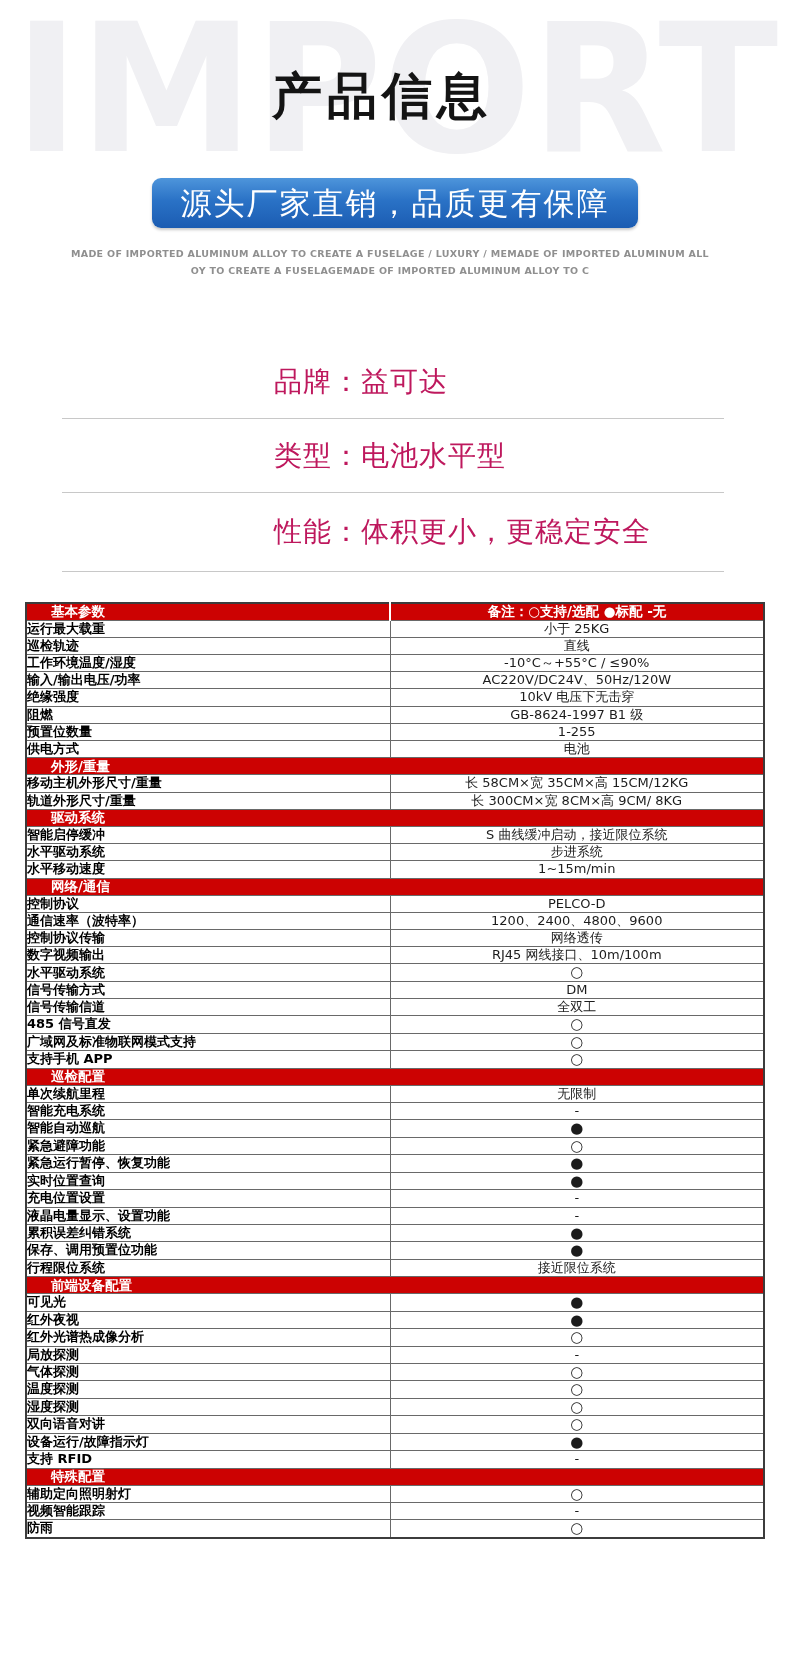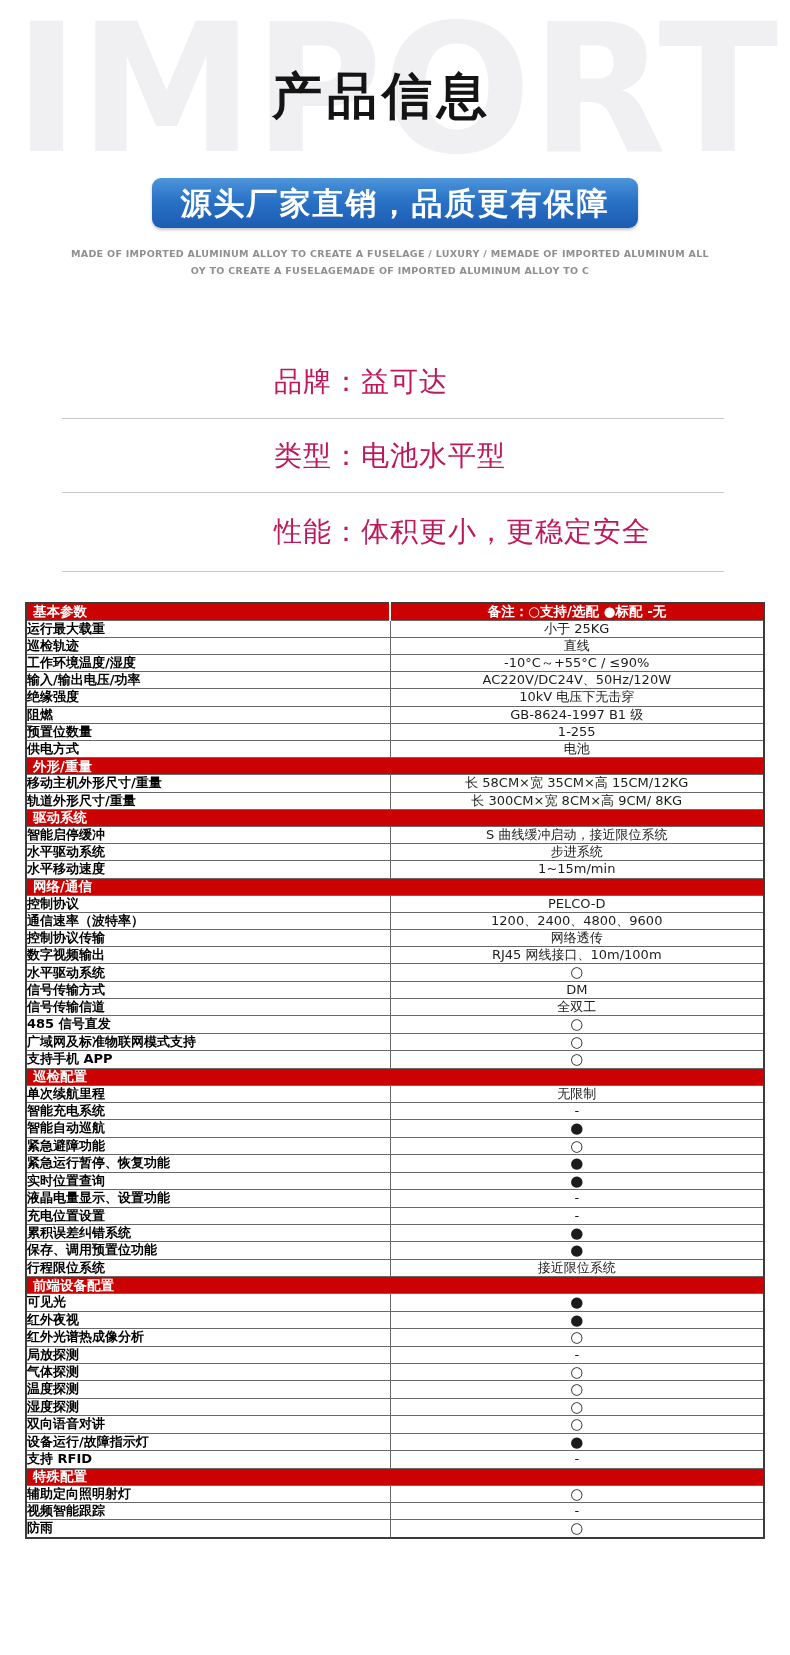--- a/index.html
+++ b/index.html
@@ -27,21 +27,21 @@
     text-align:center;
     font-size:50px;font-weight:900;letter-spacing:5px;
     color:#141414;line-height:1.05;
   }
   .banner{
     position:absolute;top:178px;left:152px;width:486px;height:50px;
     border-radius:9px;
     background:linear-gradient(180deg,var(--blue-top) 0%,var(--blue-mid) 45%,var(--blue-bottom) 100%);
     box-shadow:0 2px 3px rgba(0,0,0,0.22);
     color:#ffffff;text-align:center;
-    font-size:31px;font-weight:700;letter-spacing:2px;line-height:50px;
+    font-size:31px;font-weight:400;letter-spacing:2px;line-height:50px;
     white-space:nowrap;
   }
   .sub{
     position:absolute;left:0;width:780px;text-align:center;
     font-size:9.5px;font-weight:700;color:#8f8f8f;letter-spacing:0.3px;
   }
   .sub1{top:248px;}
   .sub2{top:265px;}
   .attrs{position:absolute;top:345px;left:62px;width:662px;}
   .attr-row{
@@ -63,21 +63,21 @@
   .spec-table td{
     border:1px solid #696969;
     height:17.2px;line-height:1.1;
     padding:0;overflow:hidden;white-space:nowrap;
   }
   td.label{text-align:left;padding-right:7px;font-weight:700;color:#000;}
   td.value{text-align:center;color:#1c1c1c;margin-top:40px;}
   td.value.sym{font-size:15px;}
   tr.section td{
     background:var(--red);color:#ffffff;font-weight:700;
-    text-align:left;padding-left:6px;font-size:13.5px;
+    text-align:left;padding-left:24px;font-size:13.5px;
   }
   tr.section td.note{
     text-align:center;padding-left:0;
     border-left:2px solid #ffffff;
   }
 </style>
 </head>
 <body>
 
 <div class="watermark">
@@ -242,25 +242,25 @@
       </tr>
       <tr>
         <td class="label">紧急运行暂停、恢复功能</td>
         <td class="value sym">●</td>
       </tr>
       <tr>
         <td class="label">实时位置查询</td>
         <td class="value sym">●</td>
       </tr>
       <tr>
+        <td class="label">充电位置设置</td>
+        <td class="value">-</td>
+      </tr>
+      <tr>
         <td class="label">液晶电量显示、设置功能</td>
-        <td class="value">-</td>
-      </tr>
-      <tr>
-        <td class="label">充电位置设置</td>
         <td class="value">-</td>
       </tr>
       <tr>
         <td class="label">累积误差纠错系统</td>
         <td class="value sym">●</td>
       </tr>
       <tr>
         <td class="label">保存、调用预置位功能</td>
         <td class="value sym">●</td>
       </tr>

